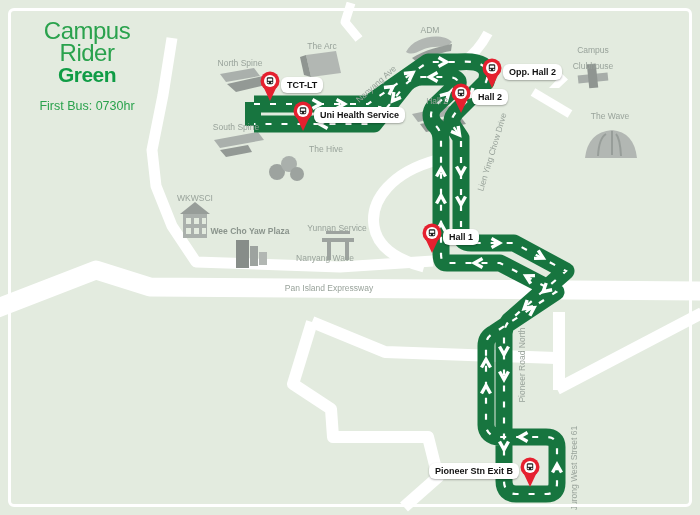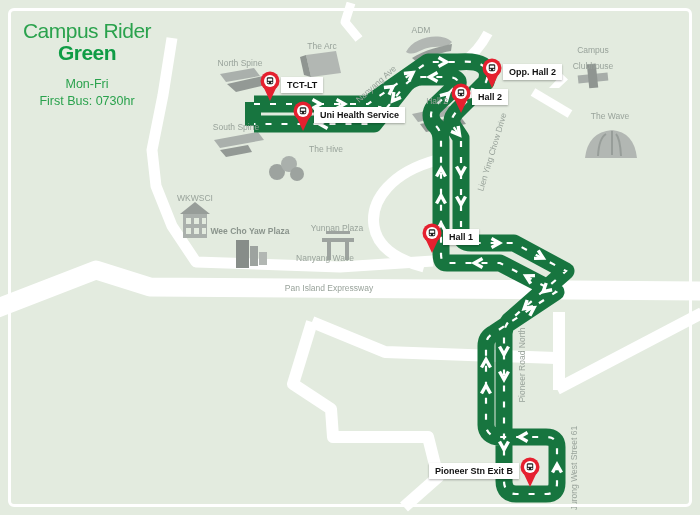--- a/index.html
+++ b/index.html
@@ -4,39 +4,39 @@
 <style>
   html,body{margin:0;padding:0;background:#e3ebdf;}
   .canvas{position:relative;width:700px;height:515px;background:#e3ebdf;overflow:hidden;
           font-family:"Liberation Sans",sans-serif;}
   .frame{position:absolute;left:8px;top:8px;right:8px;bottom:8px;border:3px solid #ffffff;
          border-radius:6px;pointer-events:none;z-index:5;}
   .map-svg{position:absolute;left:0;top:0;z-index:1;}
 
   
   .legend{position:absolute;left:14px;top:20px;width:146px;text-align:center;z-index:4;}
-  .legend .t1{font-size:21px;color:#2aa24d;letter-spacing:-0.5px;line-height:22px;}
+  .legend .t1{font-size:24px;color:#2aa24d;letter-spacing:-0.5px;line-height:22px;}
   .legend .t2{font-size:21px;font-weight:bold;color:#0f9c45;letter-spacing:-0.5px;line-height:22px;}
   .legend .sch{margin-top:12px;font-size:12.5px;color:#2aa24d;line-height:17px;}
 
   
   .lbl{position:absolute;transform:translate(-50%,-50%);font-size:8.5px;color:#99a39b;
        white-space:nowrap;z-index:2;letter-spacing:0px;}
   .lbl.b{font-weight:bold;color:#8a948c;}
   .lbl.wrap{white-space:normal;width:62px;text-align:center;line-height:16px;}
   .lbl.r42{transform:translate(-50%,-50%) rotate(-42deg);}
   .lbl.r73{transform:translate(-50%,-50%) rotate(-73deg);}
   .lbl.r90{transform:translate(-50%,-50%) rotate(-90deg);}
 
   
   .stop{position:absolute;z-index:3;width:26px;height:32px;}
   .stop .pin{position:absolute;left:0;top:0;}
   .stop .tag{position:absolute;left:24px;top:7px;background:#ffffff;color:#121212;
              font-size:9px;font-weight:bold;white-space:nowrap;padding:3px 6px;
-             border-radius:0;box-shadow:0 1px 2px rgba(0,0,0,0.3);}
+             border-radius:6px;box-shadow:0 1px 2px rgba(0,0,0,0.3);}
   .stop.flip .tag{left:auto;right:24px;}
 </style>
 </head>
 <body>
 
 <div class="canvas">
 
   <svg class="map-svg" width="700" height="515" viewBox="0 0 700 515">
     <defs>
       <path id="chev" d="M-5.5,-4.5 L2.5,0 L-5.5,4.5" fill="none" stroke="#ffffff" stroke-width="3.4" stroke-linejoin="miter"></path>
@@ -166,36 +166,35 @@
         <use href="#chev" transform="translate(322,124) rotate(180)"></use>
       </g>
       <path d="M549,71 L559,71 L568,79.5 L559,88 L549,88 L557,79.5 Z" fill="#ffffff"></path>
     </g>
   </svg>
 
   <div class="legend">
     <div class="t1">Campus Rider</div>
     <div class="t2">Green</div>
     <div class="sch">
-      <div>Mon-Fri</div>
       <div>First Bus: 0730hr</div>
     </div>
   </div>
 
   <div class="lbl" style="left:240px;top:63px;">North Spine</div>
   <div class="lbl" style="left:322px;top:46px;">The Arc</div>
-  <div class="lbl" style="left:421px;top:30px;">ADM</div>
+  <div class="lbl" style="left:430px;top:30px;">ADM</div>
   <div class="lbl wrap" style="left:593px;top:58px;">Campus Clubhouse</div>
   <div class="lbl" style="left:236px;top:127px;">South Spine</div>
   <div class="lbl" style="left:286px;top:149px;margin-left:40px;">The Hive</div>
   <div class="lbl" style="left:437px;top:101px;">Hall 2</div>
   <div class="lbl" style="left:610px;top:116px;">The Wave</div>
   <div class="lbl" style="left:195px;top:198px;">WKWSCI</div>
   <div class="lbl b" style="left:250px;top:231px;">Wee Cho Yaw Plaza</div>
-  <div class="lbl" style="left:337px;top:228px;">Yunnan Plaza</div>
+  <div class="lbl" style="left:337px;top:228px;">Yunnan Service</div>
 
   <div class="lbl r42" style="left:376px;top:84px;">Nanyang Ave</div>
   <div class="lbl r73" style="left:492px;top:152px;">Lien Ying Chow Drive</div>
   <div class="lbl" style="left:325px;top:258px;">Nanyang Wave</div>
   <div class="lbl" style="left:329px;top:288px;">Pan Island Expressway</div>
   <div class="lbl r90" style="left:522px;top:365px;">Pioneer Road North</div>
   <div class="lbl r90" style="left:574px;top:468px;">Jurong West Street 61</div>
 
   <div class="stop" style="left:257px;top:70px;">
     <svg class="pin" width="26" height="32" viewBox="0 0 26 32">

